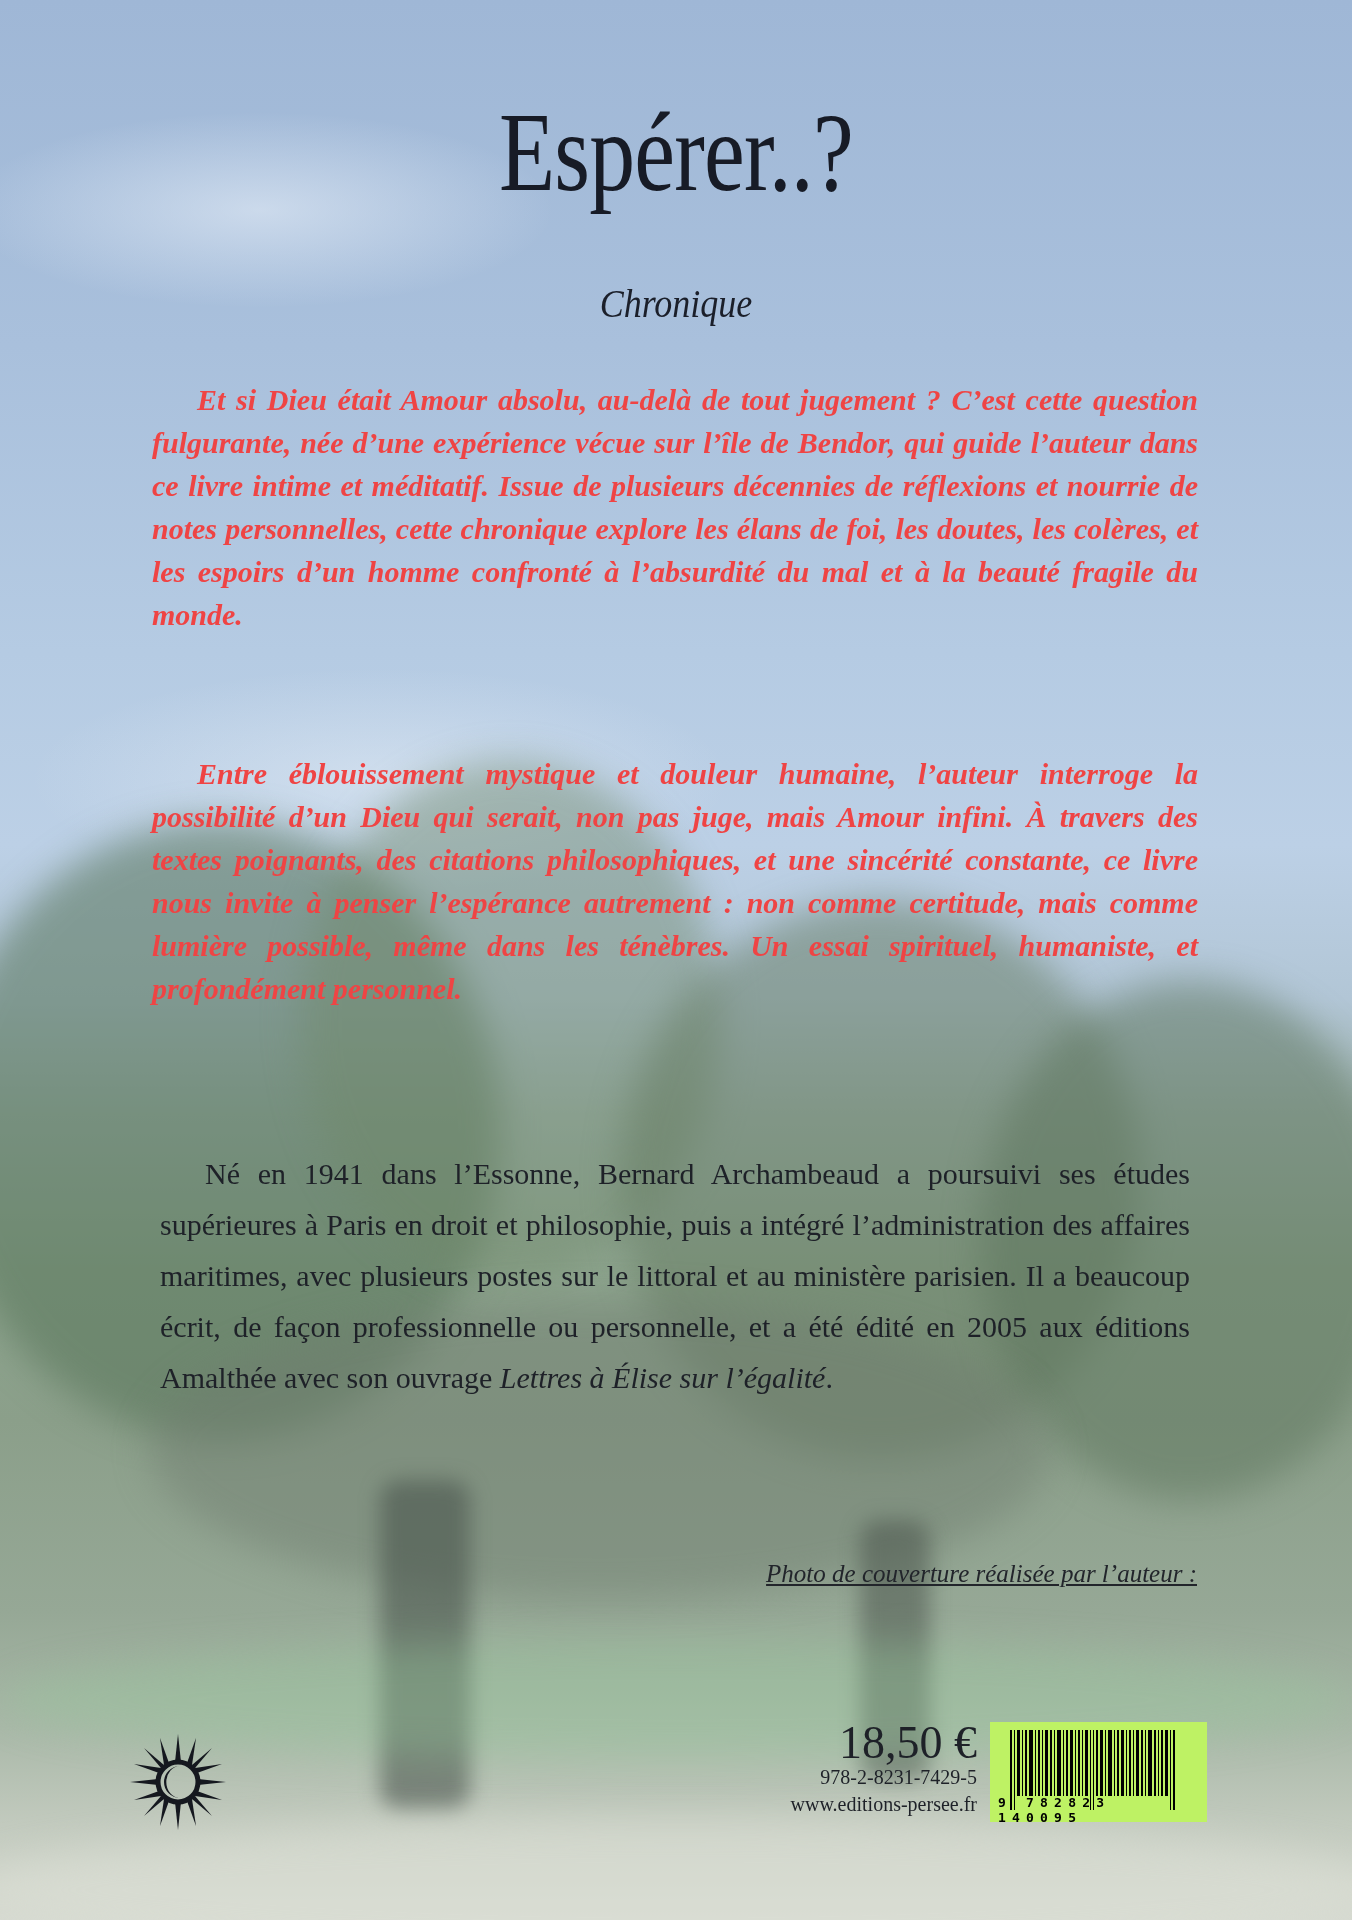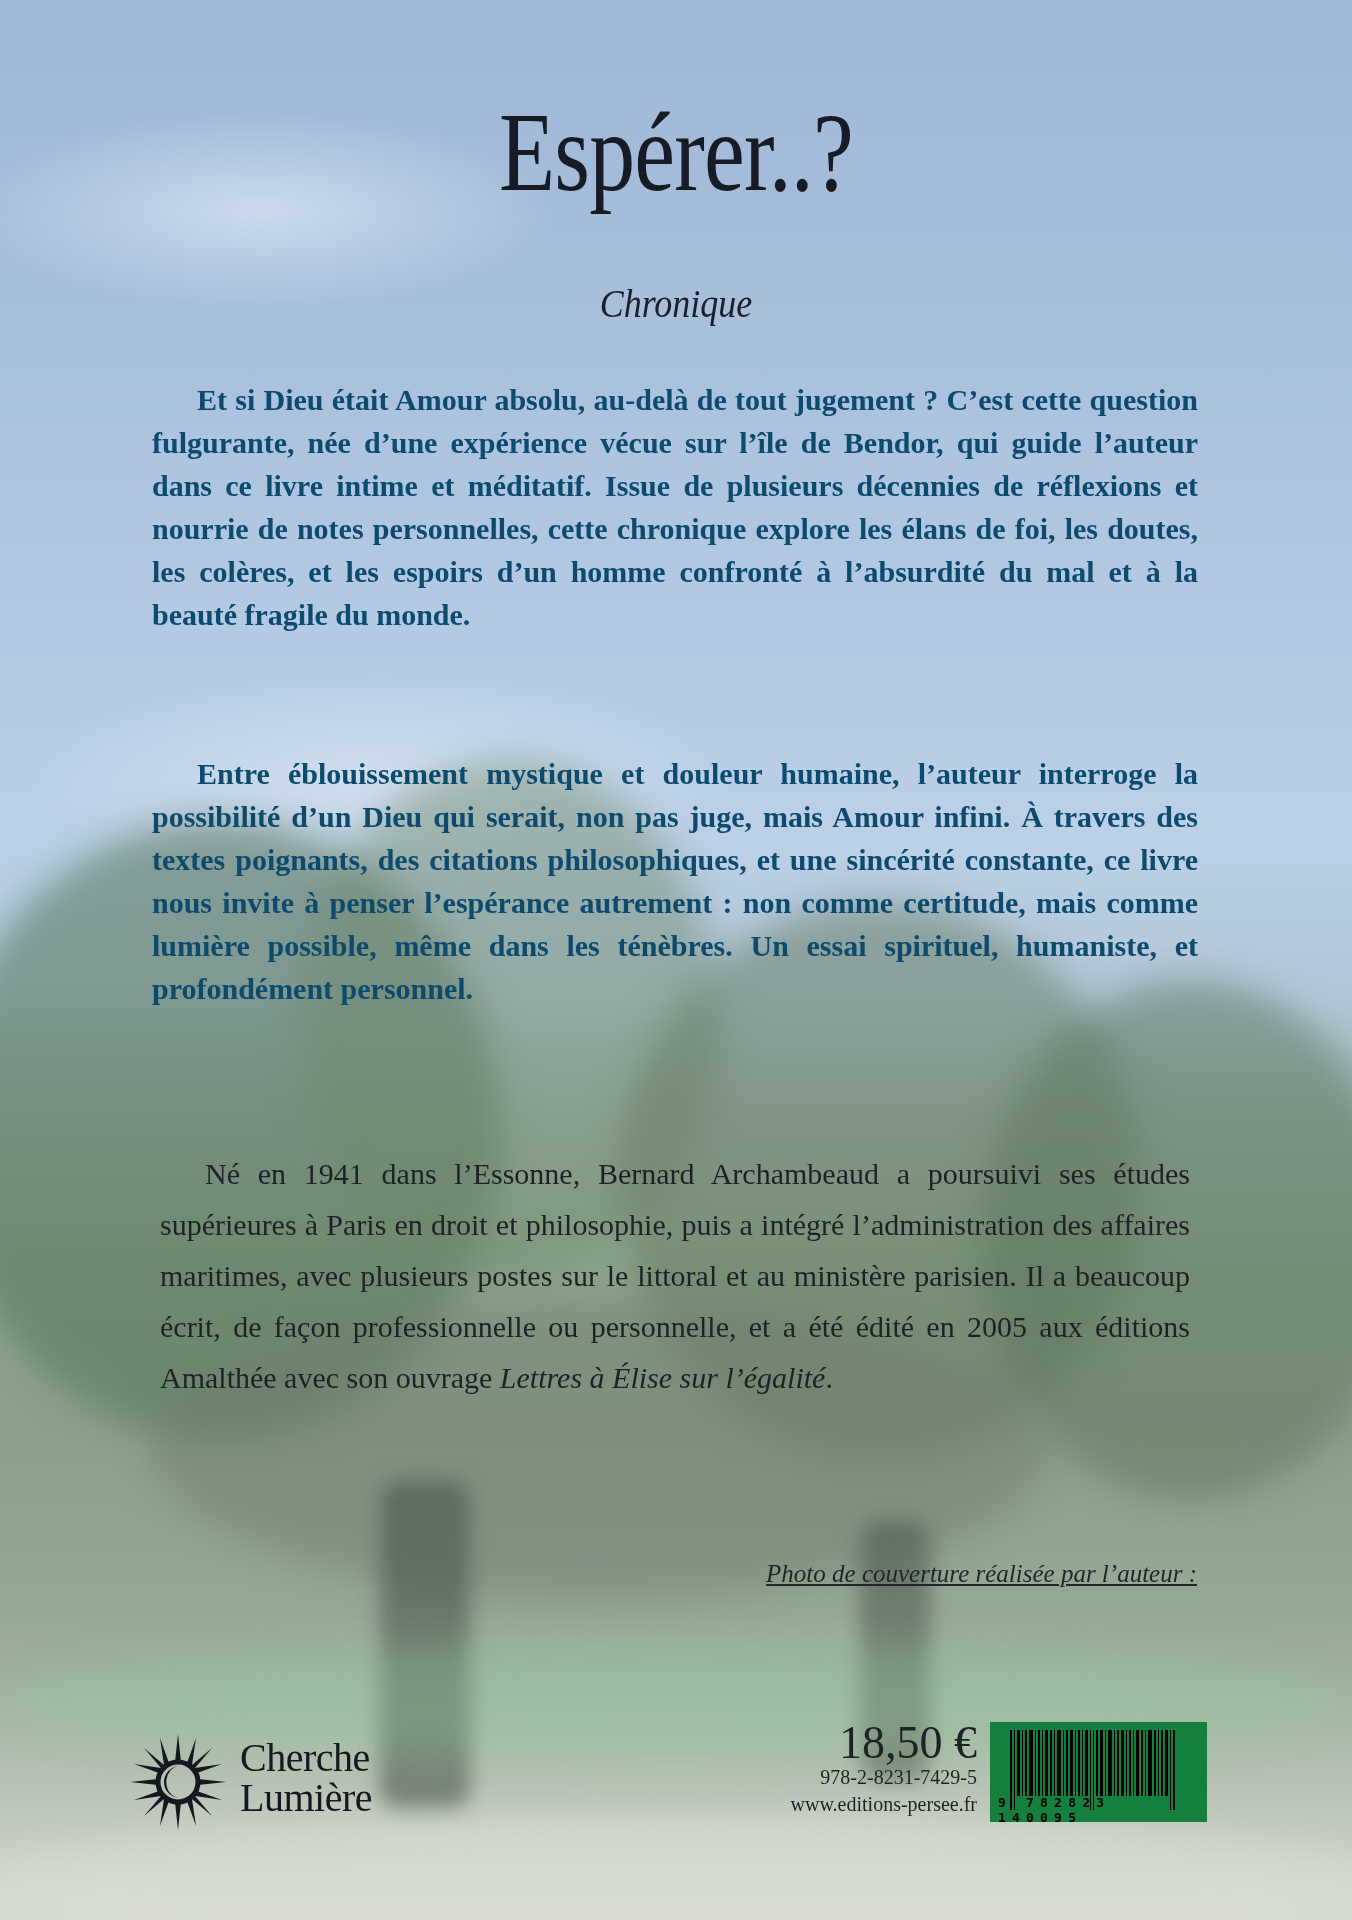--- a/index.html
+++ b/index.html
@@ -11,35 +11,35 @@
           radial-gradient(ellipse 500px 160px at 380px 780px, rgba(230,238,246,0.5), rgba(230,238,246,0) 70%),
           linear-gradient(180deg, #9fb7d6 0%, #a9c0dc 18%, #b5cbe3 34%, #bcd0e6 44%, #b2c6d6 52%, #9fb3ae 58%, #8ea58f 66%, #8b9f8a 74%, #96a896 84%, #a9b8a8 90%, #c2cabe 95%, #d5d9d0 100%); }
   .trees { position: absolute; inset: 0; pointer-events: none; }
   .tree-blob { position: absolute; border-radius: 50%; filter: blur(18px); }
   .layer { position: absolute; left: 0; top: 0; width: 1352px; height: 1920px; }
   .title { position: absolute; left: 0; width: 1352px; top: 96px; text-align: center;
            font-size: 112px; font-weight: 400; letter-spacing: -1px; transform: scaleX(0.82); color: #171b26; line-height: 1; }
   .subtitle { position: absolute; left: 0; width: 1352px; top: 280px; text-align: center;
               font-size: 40px; font-style: italic; color: #1b1f2a; transform: scaleX(0.9); }
   .body { position: absolute; left: 152px; width: 1046px; font-size: 30px; line-height: 43px;
-          text-align: justify; font-weight: 700; color: #0c4a6e; }
+          text-align: justify; font-weight: 700; color: #ef4444; font-style: italic; }
   .body p { margin: 0; text-indent: 45px; }
   .p1 { top: 378px; }
   .p2 { top: 752px; }
   .bio { position: absolute; left: 152px; top: 1140px; width: 1046px; font-size: 30px; line-height: 51px;
          text-align: justify; color: #1e2128; font-weight: 400; }
   .bio p { margin: 8px; text-indent: 45px; }
   .bio em { font-style: italic; }
   .credit { position: absolute; right: 155px; top: 1555px; text-align: right; font-size: 25px;
             font-style: italic; line-height: 38px; color: #22252b; text-decoration: underline; }
   .price-block { position: absolute; right: 375px; top: 1722px; text-align: right; color: #1e2128; }
   .price { font-size: 46px; line-height: 42px; }
   .isbn { font-size: 20px; line-height: 27px; }
   .site { font-size: 20px; line-height: 27px; }
-  .barcode-box { position: absolute; left: 990px; top: 1722px; width: 217px; height: 100px; background: #15803d; }
+  .barcode-box { position: absolute; left: 990px; top: 1722px; width: 217px; height: 100px; background: #bef264; }
   .bars { position: absolute; left: 20px; top: 8px; width: 178px; height: 70px; display: flex; align-items: flex-start; }
   .bars span { display: block; height: 66px; background: #000; margin-right: 2px; }
   .bars span.long { height: 80px; }
   .barcode-digits { position: absolute; left: 8px; top: 73px; width: 200px; font-family: "DejaVu Sans Mono", monospace;
                     font-weight: 700; font-size: 13px; letter-spacing: 6.2px; color: #000; }
   .logo { position: absolute; left: 128px; top: 1732px; width: 290px; height: 100px; }
   .logo-text { position: absolute; left: 112px; top: 6px; font-size: 40px; line-height: 40px; color: #15181f; letter-spacing: -0.5px; }
   .logo-sun { position: absolute; left: 0; top: 0; width: 100px; height: 100px; }
 </style>
 </head>
@@ -93,24 +93,20 @@
         <polygon points="32,94 36,67 41,69"></polygon>
         <polygon points="68,94 59,69 64,67"></polygon>
         <polygon points="6,32 31,41 33,36"></polygon>
         <polygon points="94,32 67,36 69,41"></polygon>
         <polygon points="6,68 33,64 31,59"></polygon>
         <polygon points="94,68 69,59 67,64"></polygon>
       </g>
       <circle cx="50" cy="50" r="20" fill="none" stroke="#15181f" stroke-width="5"></circle>
       <path d="M52 34 A16 16 0 1 0 52 66 A12 14 0 1 1 52 34 Z" fill="#15181f"></path>
     </svg>
-    <div class="logo-text">
-      <div>Cherche</div>
-      <div>Lumière</div>
-    </div>
   </div>
 
   <div class="price-block">
     <div class="price">18,50 €</div>
     <div class="isbn">978-2-8231-7429-5</div>
     <div class="site">www.editions-persee.fr</div>
   </div>
 
   <div class="barcode-box">
     <div class="bars">

